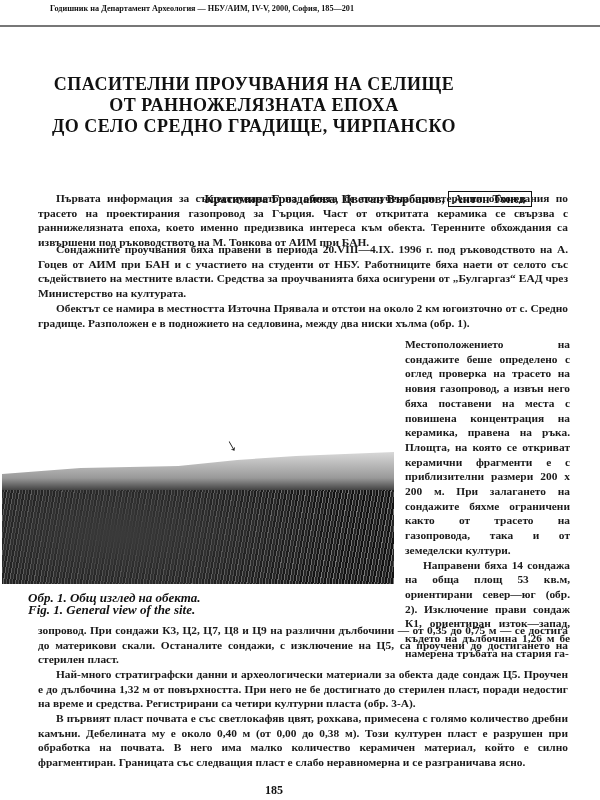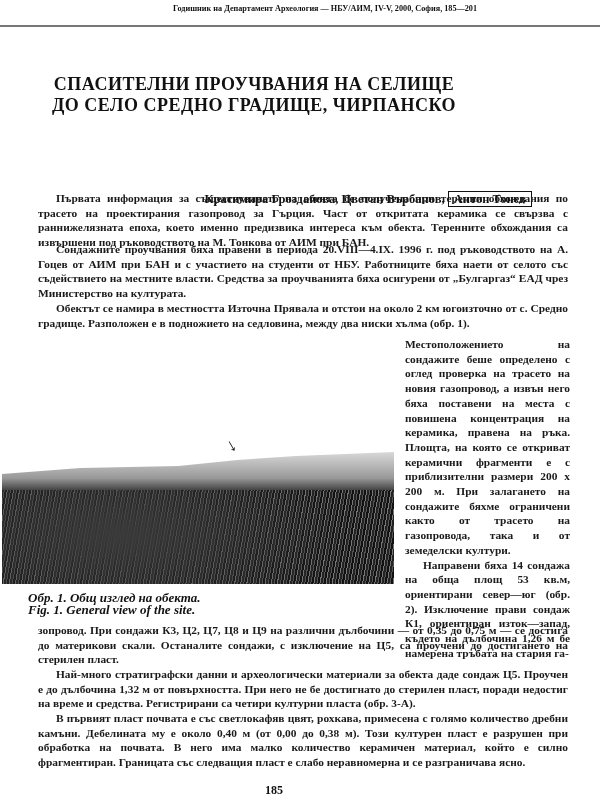--- a/index.html
+++ b/index.html
@@ -1,18 +1,18 @@
 <!DOCTYPE html>
 <html><head>
 <meta charset="utf-8">
 <style>
   html, body { margin:0; padding:0; background:#fff; }
   body { width:600px; height:800px; position:relative; overflow:hidden;
          font-family:"Liberation Serif","DejaVu Serif",serif; color:#111; }
-  .hdr { position:absolute; top:4px; left:0; width:600px; text-align:center;
+  .hdr { position:absolute; top:4px; left:0; width:600px; text-align:left;
          font-size:8.2px; font-weight:bold; line-height:10px; padding-left:50px; box-sizing:border-box; }
   .hdr-rule { position:absolute; top:25px; left:0; width:600px; height:2px; background:#777; }
   .title { position:absolute; top:74px; left:0; width:508px; text-align:center;
            font-size:18px; font-weight:bold; line-height:21px; letter-spacing:0.5px; }
   .authors { position:absolute; top:148px; left:0; width:532px; text-align:right;
              font-size:12.5px; font-weight:bold;margin-top:44px; }
   .authors .boxed { border:1px solid #111; padding:0 5px; }
   .p { position:absolute; left:38px; width:530px; font-size:11.4px; line-height:14.7px;
        text-align:justify; font-weight:bold; color:#1a1a1a; }
   .p .ind { display:inline-block; width:18px; }
@@ -37,20 +37,21 @@
 </head>
 <body>
 
 <div class="hdr">
   <div>Годишник на Департамент Археология — НБУ/АИМ, IV-V, 2000, София, 185—201</div>
 </div>
 <div class="hdr-rule"></div>
 
 <div class="title">
   <div>СПАСИТЕЛНИ ПРОУЧВАНИЯ НА СЕЛИЩЕ</div>
+  <div>ОТ РАННОЖЕЛЯЗНАТА ЕПОХА</div>
   <div>ДО СЕЛО СРЕДНО ГРАДИЩЕ, ЧИРПАНСКО</div>
 </div>
 
 <div class="authors">
   <span>Красимира Грозданова, Цветан Върбанов,</span>
   <span class="boxed">Антон Тонев</span>
 </div>
 
 <div class="p" style="top:183px;margin-top:8px;"><span class="ind"></span><span>Първата информация за съществуването на обекта бе получена при теренни обхождания по трасето на проектирания газопровод за Гърция. Част от откритата керамика се свързва с раннижелязната епоха, което именно предизвика интереса към обекта. Теренните обхождания са извършени под ръководството на М. Тонкова от АИМ при БАН.</span></div>
 <div class="p" style="top:242px;"><span class="ind"></span><span>Сондажните проучвания бяха правени в периода 20.VIII—4.IX. 1996 г. под ръководството на А. Гоцев от АИМ при БАН и с участието на студенти от НБУ. Работниците бяха наети от селото със съдействието на местните власти. Средства за проучванията бяха осигурени от „Булгаргаз“ ЕАД чрез Министерство на културата.</span></div>

